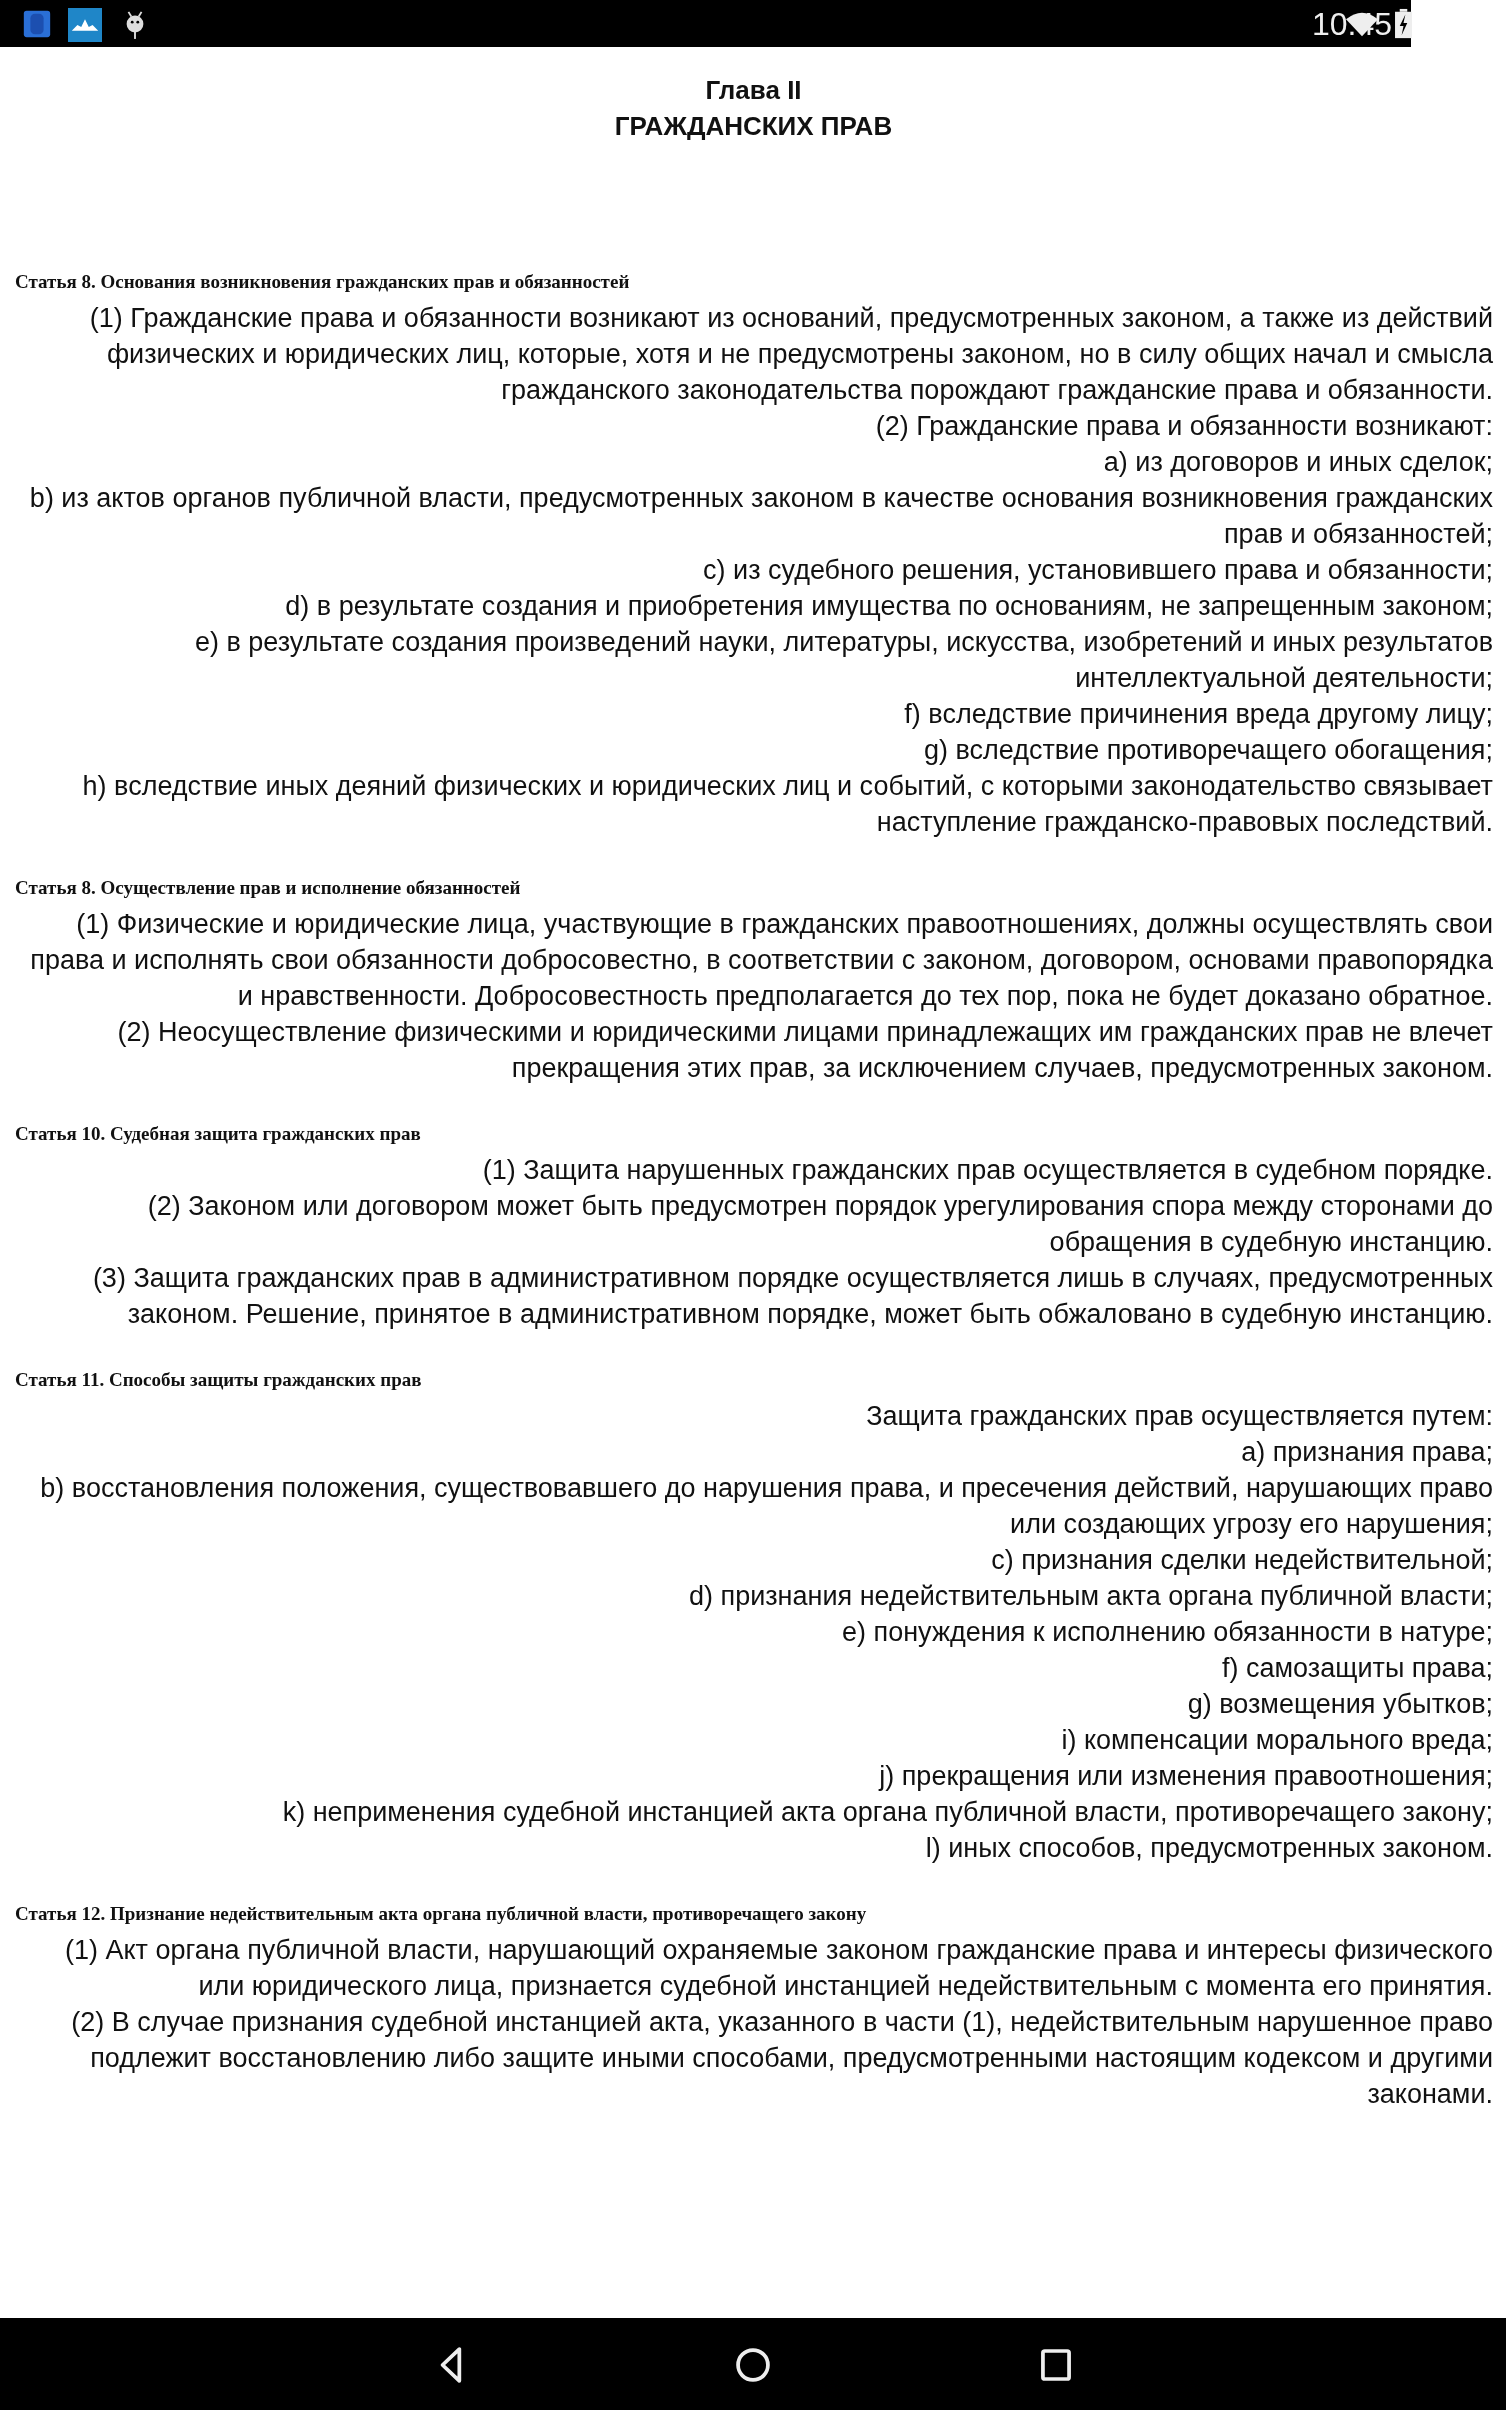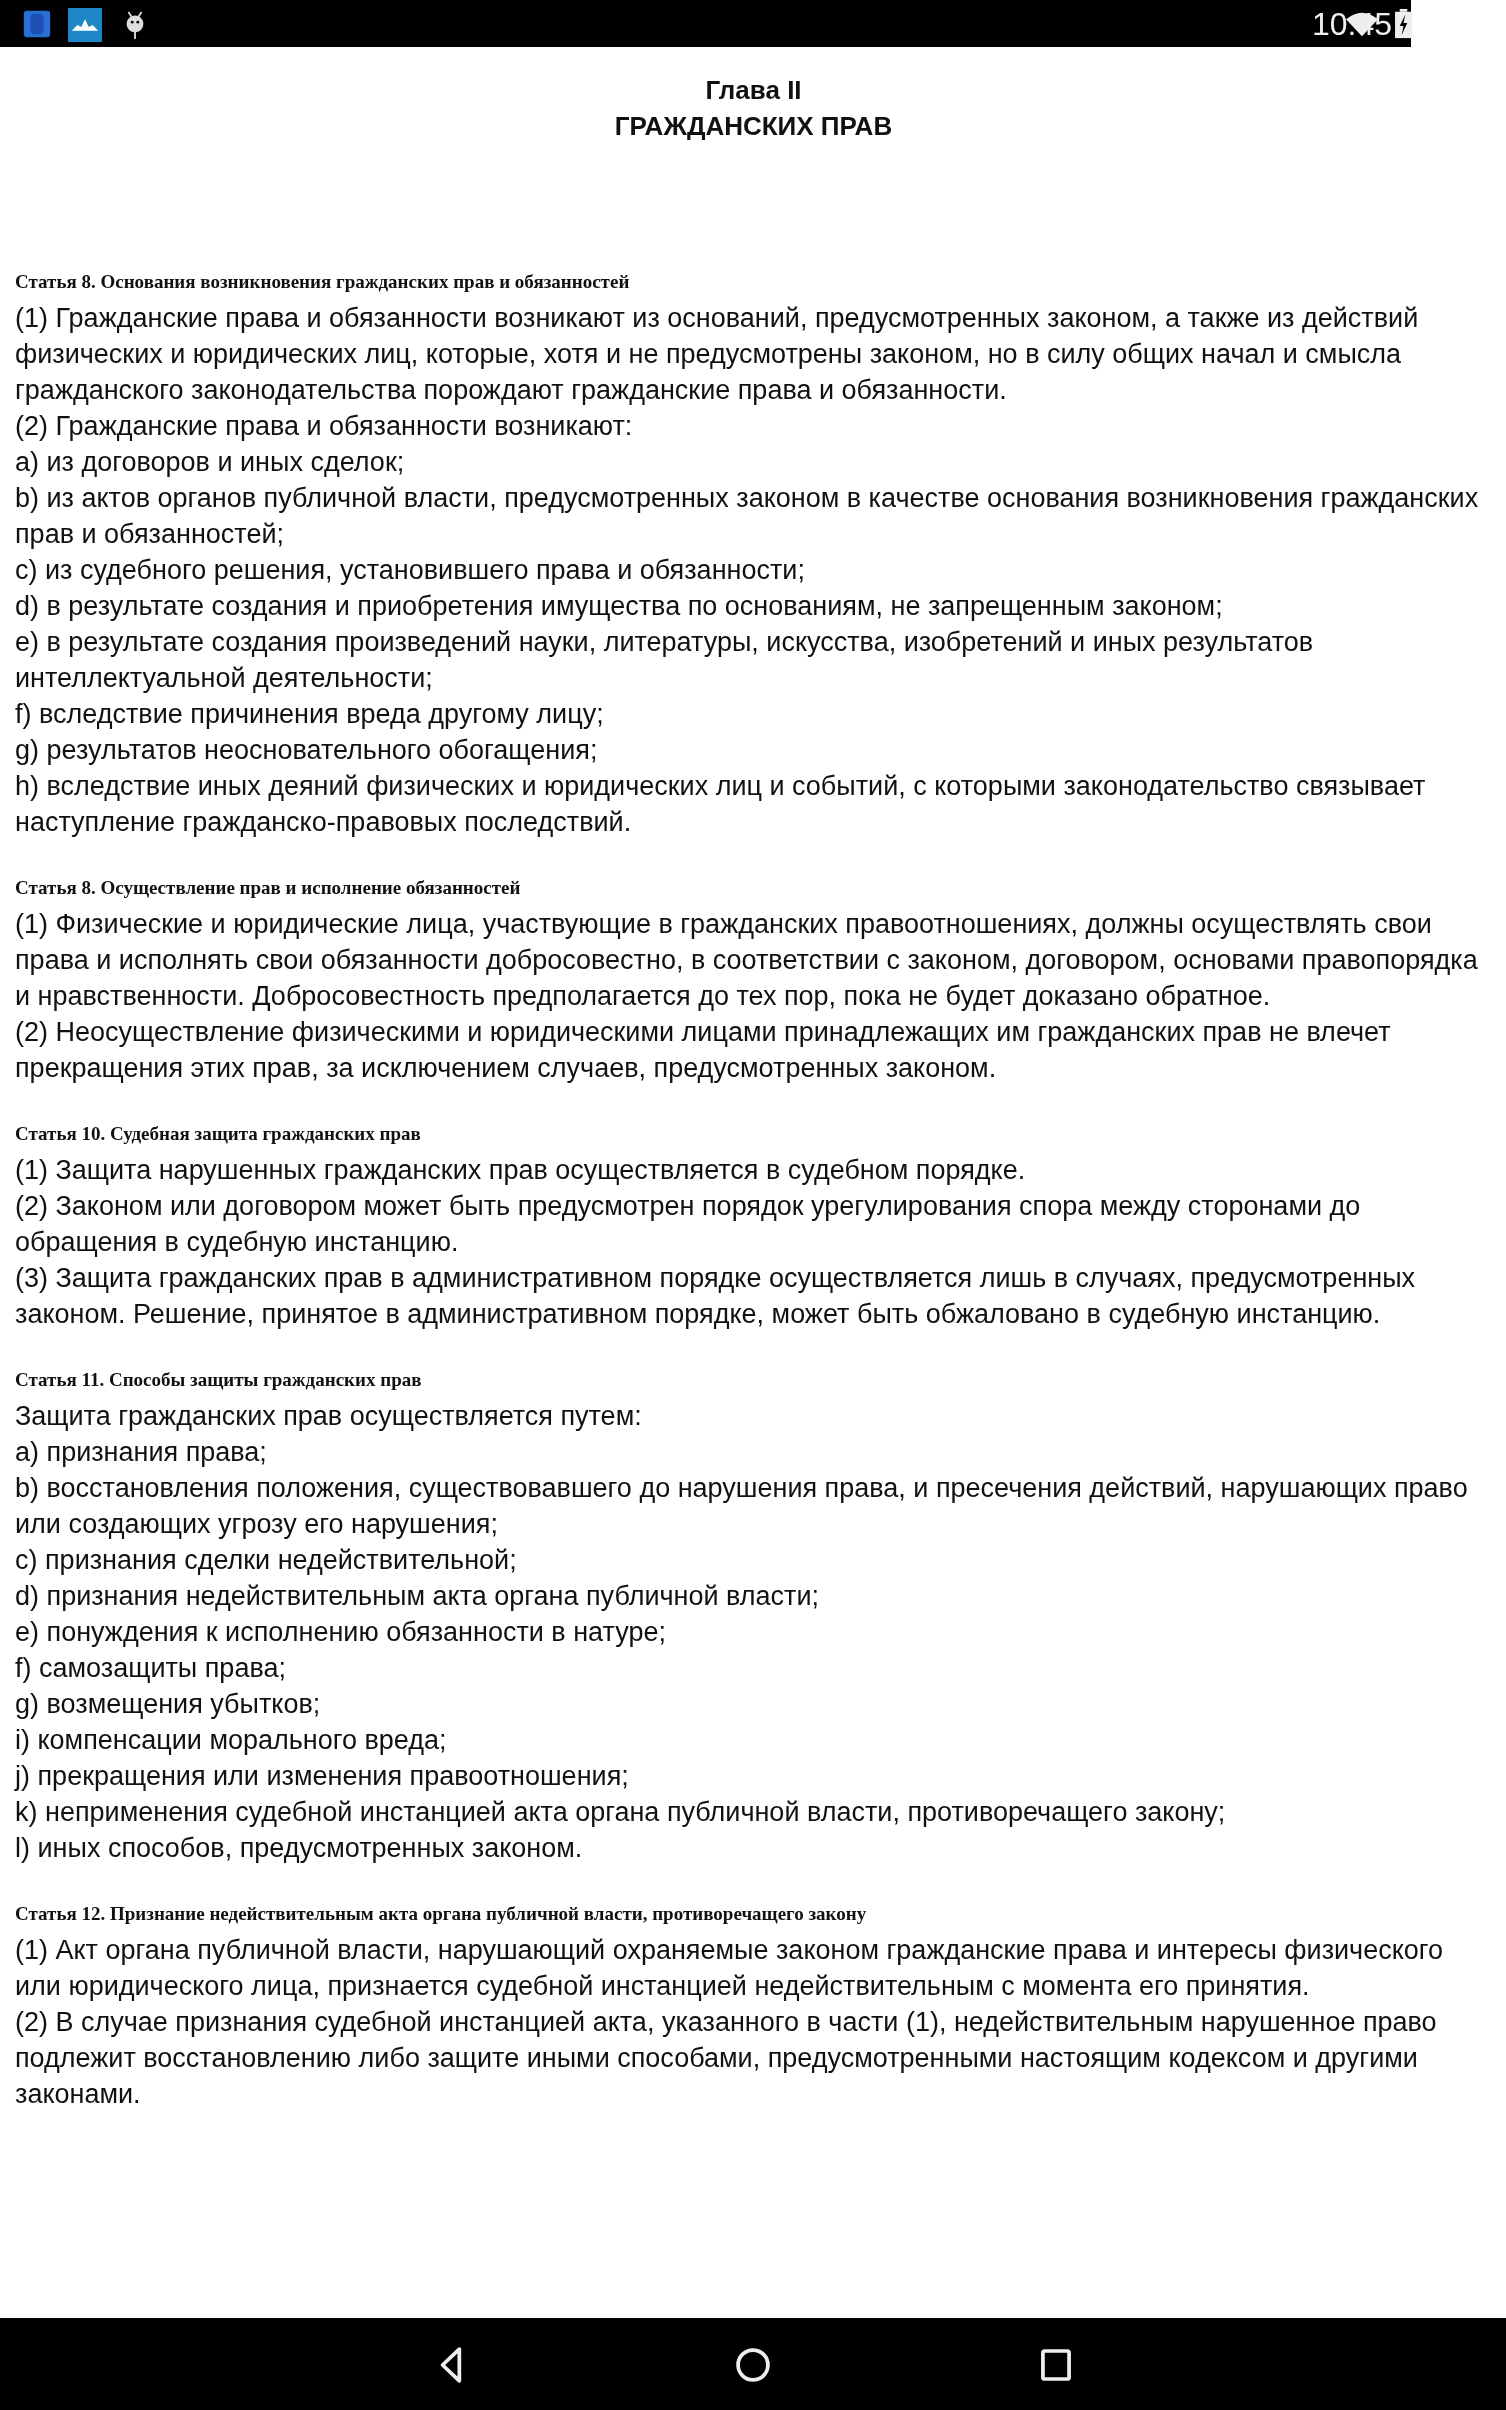--- a/index.html
+++ b/index.html
@@ -5,21 +5,21 @@
   html, body { margin:0; padding:0; }
   body { width:1507px; height:2411px; background:#ffffff; position:relative; overflow:hidden; font-family:"Liberation Sans", sans-serif; color:#111; }
   .statusbar { position:absolute; left:0; top:0; width:1411px; height:47px; background:#000; }
   .sb-icon { position:absolute; top:7.5px; width:32px; height:32px; }
   .sb-time { position:absolute; right:19px; top:5.6px; color:#eee; font-size:32px; line-height:36px; font-family:"Liberation Sans", sans-serif; }
   .content { position:absolute; left:0; top:47px; width:1507px; height:2271px; overflow:hidden; }
   .chapter { text-align:center; font-weight:bold; font-size:26px; line-height:36px; padding-top:25px; }
   .articles { position:absolute; left:15px; top:217px; width:1478px; }
   .article { margin-bottom:30px; }
   .article-title { font-weight:bold; font-size:19px; line-height:36px;font-family:Liberation Serif, serif; }
-  .para { font-size:27px; line-height:36px; }
+  .para { font-size:27px; line-height:36px;text-align:right; }
   .navbar { position:absolute; left:0; top:2318px; width:1507px; height:92px; background:#000; }
   .nav-btn { position:absolute; top:19px; width:56px; height:56px; }
 </style>
 </head>
 <body>
 
 <div class="statusbar">
   <div class="sb-icon" style="left:21px;">
     <svg width="32" height="32" viewBox="0 0 34 34">
         <rect x="3" y="3" width="28" height="28" rx="3" fill="#2a6fd6"></rect>
@@ -67,21 +67,21 @@
       <div class="article">
         <div class="article-title">Статья 8. Основания возникновения гражданских прав и обязанностей</div>
         <div class="para">(1) Гражданские права и обязанности возникают из оснований, предусмотренных законом, а также из действий физических и юридических лиц, которые, хотя и не предусмотрены законом, но в силу общих начал и смысла гражданского законодательства порождают гражданские права и обязанности.</div>
         <div class="para">(2) Гражданские права и обязанности возникают:</div>
         <div class="para">a) из договоров и иных сделок;</div>
         <div class="para">b) из актов органов публичной власти, предусмотренных законом в качестве основания возникновения гражданских прав и обязанностей;</div>
         <div class="para">c) из судебного решения, установившего права и обязанности;</div>
         <div class="para">d) в результате создания и приобретения имущества по основаниям, не запрещенным законом;</div>
         <div class="para">e) в результате создания произведений науки, литературы, искусства, изобретений и иных результатов интеллектуальной деятельности;</div>
         <div class="para">f) вследствие причинения вреда другому лицу;</div>
-        <div class="para">g) результатов неосновательного обогащения;</div>
+        <div class="para">g) вследствие противоречащего обогащения;</div>
         <div class="para">h) вследствие иных деяний физических и юридических лиц и событий, с которыми законодательство связывает наступление гражданско-правовых последствий.</div>
       </div>
       <div class="article">
         <div class="article-title">Статья 8. Осуществление прав и исполнение обязанностей</div>
         <div class="para">(1) Физические и юридические лица, участвующие в гражданских правоотношениях, должны осуществлять свои права и исполнять свои обязанности добросовестно, в соответствии с законом, договором, основами правопорядка и нравственности. Добросовестность предполагается до тех пор, пока не будет доказано обратное.</div>
         <div class="para">(2) Неосуществление физическими и юридическими лицами принадлежащих им гражданских прав не влечет прекращения этих прав, за исключением случаев, предусмотренных законом.</div>
       </div>
       <div class="article">
         <div class="article-title">Статья 10. Судебная защита гражданских прав</div>
         <div class="para">(1) Защита нарушенных гражданских прав осуществляется в судебном порядке.</div>

